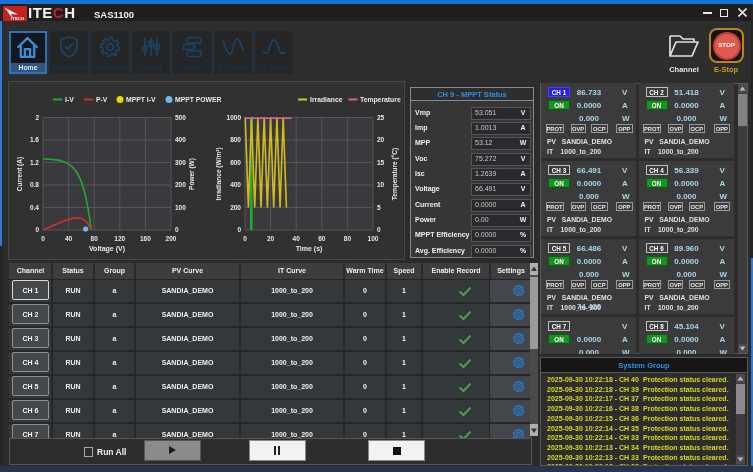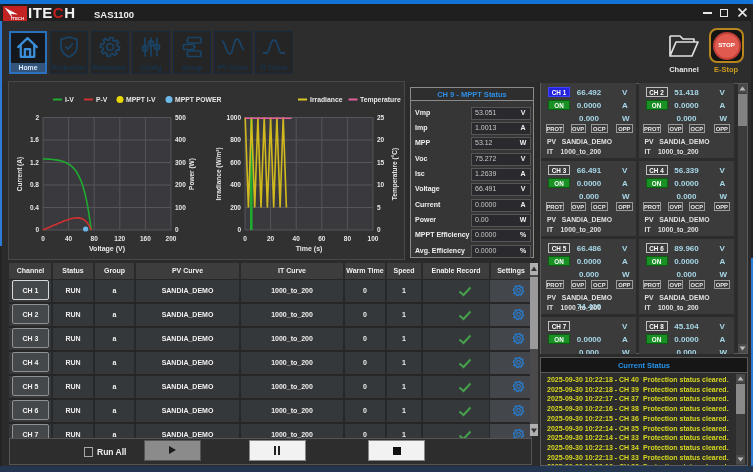--- a/index.html
+++ b/index.html
@@ -213,21 +213,21 @@
 <div class="abs" style="left:471px;top:229.3px;width:60px;height:13px;background:#2a2a2e;border:1px solid #565656;"></div>
 <div class="abs" style="left:475px;top:231.3px;font-size:7px;color:#c8c8c8;">0.0000</div>
 <div class="abs b" style="left:519px;top:231.3px;width:8px;text-align:center;font-size:7px;color:#f0f0f0;">%</div>
 <div class="abs b" style="left:415px;top:246.7px;font-size:7px;color:#f0f0f0;white-space:nowrap;">Avg. Efficiency</div>
 <div class="abs" style="left:471px;top:244.7px;width:60px;height:13px;background:#2a2a2e;border:1px solid #565656;"></div>
 <div class="abs" style="left:475px;top:246.7px;font-size:7px;color:#c8c8c8;">0.0000</div>
 <div class="abs b" style="left:519px;top:246.7px;width:8px;text-align:center;font-size:7px;color:#f0f0f0;">%</div>
 <div class="abs" style="left:540px;top:83px;width:208px;height:271px;background:#2c2c2c;border:1px solid #5a5a5a;"></div>
 <div class="abs" style="left:541.0px;top:83.0px;width:95px;height:75px;background:#3b3b3b;overflow:hidden;"></div>
 <div class="abs b" style="left:548.0px;top:87.0px;width:22px;height:10px;background:#2424dd;border:1px solid #4040ff;color:#fff;font-size:6.3px;text-align:center;line-height:9px;">CH 1</div>
-<div class="abs b" style="left:571.0px;top:88.0px;width:36px;text-align:center;font-size:8px;color:#a7d7e8;">66.492</div>
+<div class="abs b" style="left:571.0px;top:88.0px;width:36px;text-align:center;font-size:8px;color:#a7d7e8;">86.733</div>
 <div class="abs b" style="left:622.0px;top:88.0px;font-size:8px;color:#a7d7e8;">V</div>
 <div class="abs b" style="left:548.0px;top:100.0px;width:22px;height:10px;background:#1a9125;border:1px solid #0c5c12;color:#fff;font-size:6.3px;text-align:center;line-height:9px;">ON</div>
 <div class="abs b" style="left:571.0px;top:100.5px;width:36px;text-align:center;font-size:8px;color:#a7d7e8;">0.0000</div>
 <div class="abs b" style="left:622.0px;top:100.5px;font-size:8px;color:#a7d7e8;">A</div>
 <div class="abs b" style="left:571.0px;top:114.0px;width:36px;text-align:center;font-size:8px;color:#a7d7e8;">0.000</div>
 <div class="abs b" style="left:622.0px;top:114.0px;font-size:8px;color:#a7d7e8;">W</div>
 <div class="abs b" style="left:545.5px;top:123.5px;width:18px;height:9px;border:1px solid #9a9a9a;color:#e8e8e8;font-size:5.8px;text-align:center;line-height:8px;">PROT</div>
 <div class="abs b" style="left:570.5px;top:123.5px;width:15px;height:9px;border:1px solid #9a9a9a;color:#e8e8e8;font-size:5.8px;text-align:center;line-height:8px;">OVP</div>
 <div class="abs b" style="left:591.0px;top:123.5px;width:16.5px;height:9px;border:1px solid #9a9a9a;color:#e8e8e8;font-size:5.8px;text-align:center;line-height:8px;">OCP</div>
 <div class="abs b" style="left:616.0px;top:123.5px;width:16.5px;height:9px;border:1px solid #9a9a9a;color:#e8e8e8;font-size:5.8px;text-align:center;line-height:8px;">OPP</div>
@@ -344,21 +344,21 @@
 <svg class="abs" style="left:738px;top:84px;" width="9" height="9">
     <path d="M4.5 2.5 L7.5 6.5 H1.5 Z" fill="#bbb"></path>
   </svg>
 <div class="abs" style="left:738px;top:94px;width:9px;height:32px;background:#828282;"></div>
 <div class="abs" style="left:738px;top:344px;width:9px;height:9px;background:#4a4a4a;"></div>
 <svg class="abs" style="left:738px;top:344px;" width="9" height="9">
     <path d="M4.5 6.5 L7.5 2.5 H1.5 Z" fill="#bbb"></path>
   </svg>
 <div class="abs" style="left:540px;top:357px;width:208px;height:109px;background:#2d2d2d;border:1px solid #5a5a5a;"></div>
 <div class="abs" style="left:540px;top:357px;width:208px;height:16px;background:#161616;border:1px solid #5a5a5a;"></div>
-<div class="abs b" style="left:540px;top:361px;width:208px;text-align:center;color:#2792e8;font-size:7.5px;">Current Status</div>
+<div class="abs b" style="left:540px;top:361px;width:208px;text-align:center;color:#2792e8;font-size:7.5px;">System Group</div>
 <div class="abs" style="left:541px;top:374px;width:194px;height:91px;overflow:hidden;">
 <div class="abs b" style="left:6px;top:2.0px;font-size:7px;color:#d8d822;white-space:nowrap;">2025-09-30 10:22:18 - CH 40</div>
 <div class="abs b" style="left:102px;top:2.0px;font-size:7px;color:#d8d822;white-space:nowrap;">Protection status cleared.</div>
 <div class="abs b" style="left:6px;top:11.7px;font-size:7px;color:#d8d822;white-space:nowrap;">2025-09-30 10:22:18 - CH 39</div>
 <div class="abs b" style="left:102px;top:11.7px;font-size:7px;color:#d8d822;white-space:nowrap;">Protection status cleared.</div>
 <div class="abs b" style="left:6px;top:21.4px;font-size:7px;color:#d8d822;white-space:nowrap;">2025-09-30 10:22:17 - CH 37</div>
 <div class="abs b" style="left:102px;top:21.4px;font-size:7px;color:#d8d822;white-space:nowrap;">Protection status cleared.</div>
 <div class="abs b" style="left:6px;top:31.1px;font-size:7px;color:#d8d822;white-space:nowrap;">2025-09-30 10:22:16 - CH 38</div>
 <div class="abs b" style="left:102px;top:31.1px;font-size:7px;color:#d8d822;white-space:nowrap;">Protection status cleared.</div>
 <div class="abs b" style="left:6px;top:40.8px;font-size:7px;color:#d8d822;white-space:nowrap;">2025-09-30 10:22:15 - CH 36</div>

